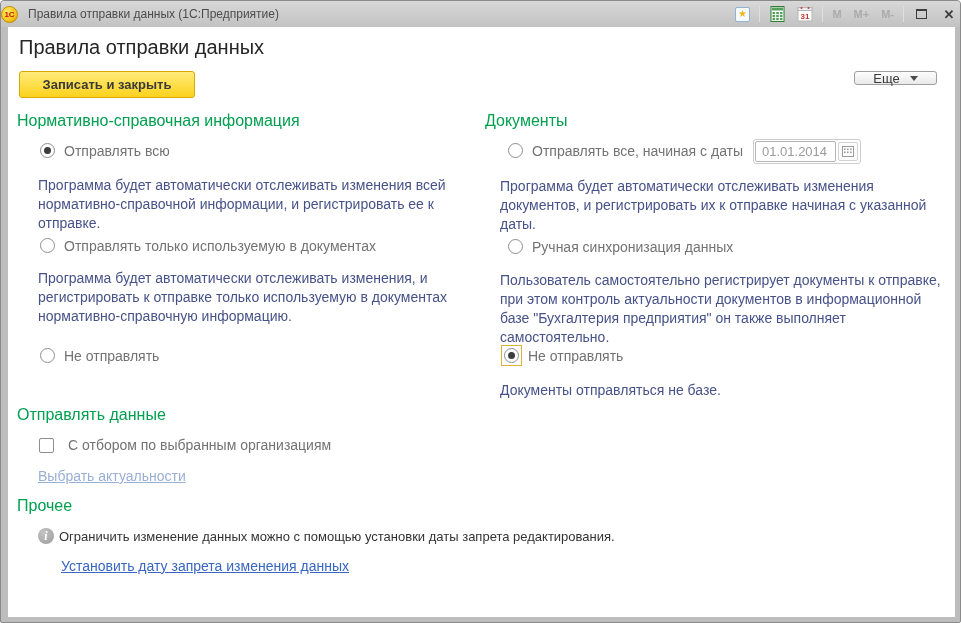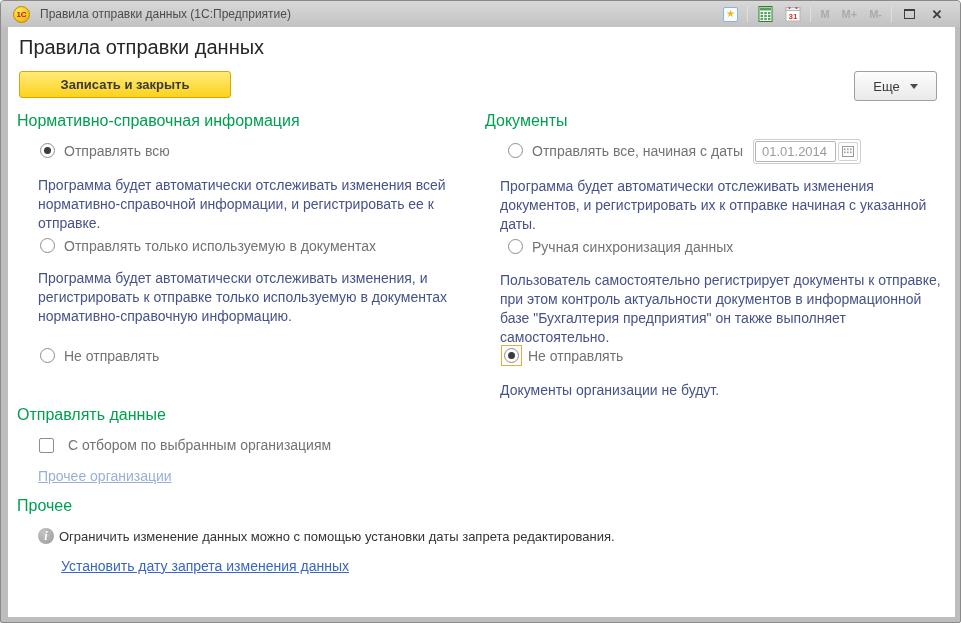--- a/index.html
+++ b/index.html
@@ -9,21 +9,21 @@
   .window{
     position:relative;width:961px;height:623px;
     background:#bdbdbd;border:1px solid #8a8a8a;
     border-radius:4px 4px 2px 2px;overflow:hidden;
   }
 
   
   .titlebar{
     position:absolute;left:0;top:0;right:0;height:26px;
     background:linear-gradient(#d8d8d8,#c2c2c2);
-    display:flex;align-items:center;padding:0 12px;
+    display:flex;align-items:center;padding:0 0;
   }
   .app-logo{
     width:17px;height:17px;border-radius:50%;
     background:radial-gradient(circle at 35% 30%, #ffe95e, #f7c61c 60%, #d99d00);
     border:1px solid #c08a00;
     color:#cc1111;font-size:8px;font-weight:bold;
     display:flex;align-items:center;justify-content:center;
     margin-right:10px;flex:0 0 auto;
   }
   .titlebar-title{
@@ -55,30 +55,30 @@
     position:absolute;left:7px;top:26px;width:947px;height:590px;
     background:#ffffff;
   }
 
   .page-title{
     position:absolute;left:11px;top:9px;
     font-size:20px;color:#262626;
   }
 
   .btn-save{
-    position:absolute;left:11px;top:44px;width:212px;height:27px;
+    position:absolute;left:11px;top:44px;width:176px;height:27px;
     background:linear-gradient(var(--button-yellow-top,#ffeb7a),var(--button-yellow-bottom,#fcd21d));
     border:1px solid var(--button-yellow-border,#d7a900);
     border-radius:3px;
     font-size:13px;font-weight:bold;color:#3a3a3a;
     display:flex;align-items:center;justify-content:center;
     font-family:"Liberation Sans", sans-serif;
   }
   .btn-more{
-    position:absolute;left:846px;top:44px;width:83px;height:30px;
+    position:absolute;left:846px;top:44px;width:83px;height:14px;
     background:linear-gradient(#fdfdfd,#e9e9e9);
     border:1px solid #9f9f9f;border-radius:3px;
     font-size:13px;color:#3a3a3a;
     display:flex;align-items:center;justify-content:center;gap:10px;
     font-family:"Liberation Sans", sans-serif;
   }
   .caret-down{
     width:0;height:0;border-left:4px solid transparent;border-right:4px solid transparent;
     border-top:5px solid #4c4c4c;display:inline-block;
   }
@@ -237,21 +237,21 @@
       <span class="opt-label">Не отправлять</span>
     </div>
 
     <div class="section-heading" style="left:9px;top:379px;">Отправлять данные</div>
 
     <div class="opt-row" style="left:31px;top:410px;gap:14px;">
       <span class="checkbox"></span>
       <span class="opt-label">С отбором по выбранным организациям</span>
     </div>
 
-    <span class="link disabled" style="left:30px;top:441px;">Прочее организации</span>
+    <span class="link disabled" style="left:30px;top:441px;">Выбрать актуальности</span>
 
     <div class="section-heading" style="left:9px;top:470px;">Прочее</div>
 
     <span class="info-icon" style="left:30px;top:501px;">i</span>
     <span class="info-text" style="left:51px;top:502px;">Ограничить изменение данных можно с помощью установки даты запрета редактирования.</span>
 
     <span class="link" style="left:53px;top:531px;">Установить дату запрета изменения данных</span>
 
     <div class="section-heading" style="left:477px;top:85px;">Документы</div>
 
@@ -288,16 +288,16 @@
       <span class="opt-label">Ручная синхронизация данных</span>
     </div>
     <div class="desc" style="left:492px;top:244px;width:452px;">Пользователь самостоятельно регистрирует документы к отправке, при этом контроль актуальности документов в информационной базе "Бухгалтерия предприятия" он также выполняет самостоятельно.</div>
 
     <div class="opt-row" style="left:493px;top:318px;">
       <span class="radio-box focused">
         <span class="radio checked"></span>
       </span>
       <span class="opt-label">Не отправлять</span>
     </div>
-    <div class="desc" style="left:492px;top:354px;width:452px;">Документы организации не будут.</div>
+    <div class="desc" style="left:492px;top:354px;width:452px;">Документы отправляться не базе.</div>
 
   </div>
 </div>
 
 </body></html>

